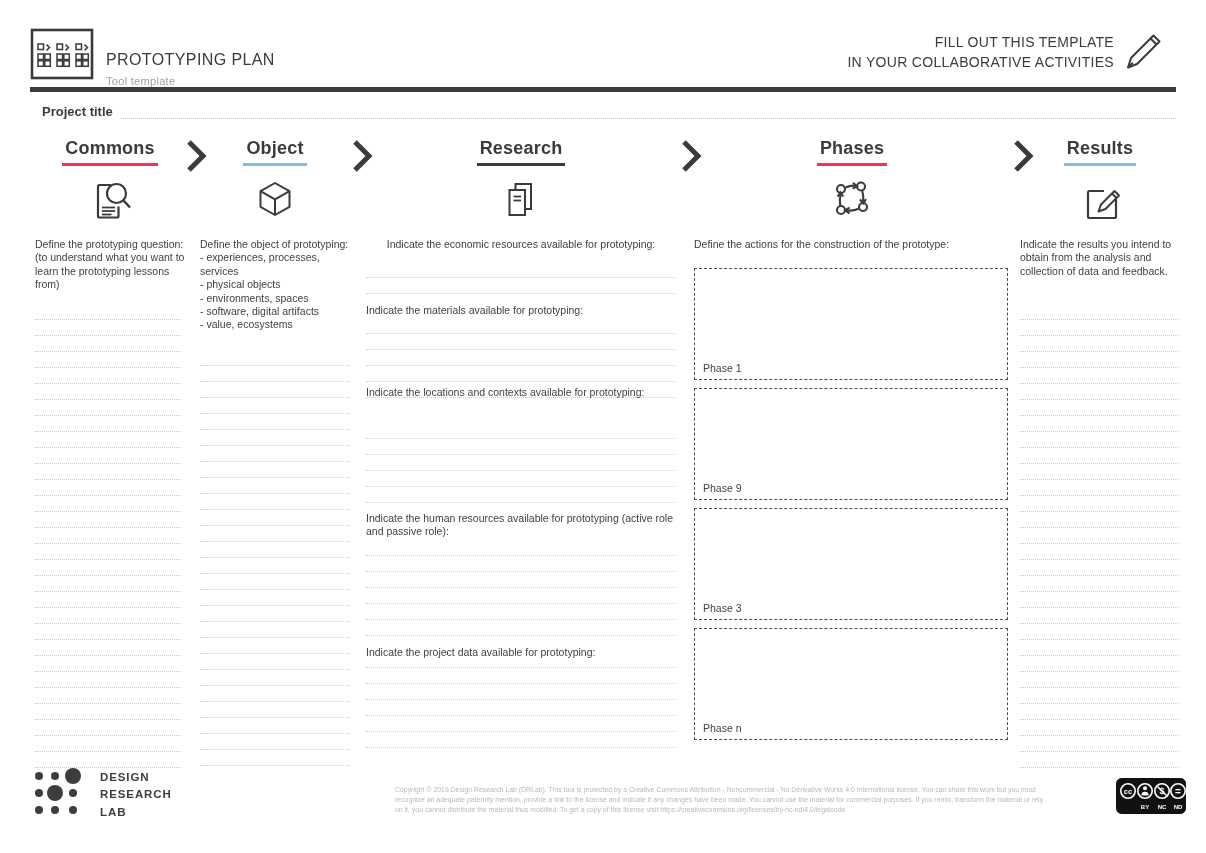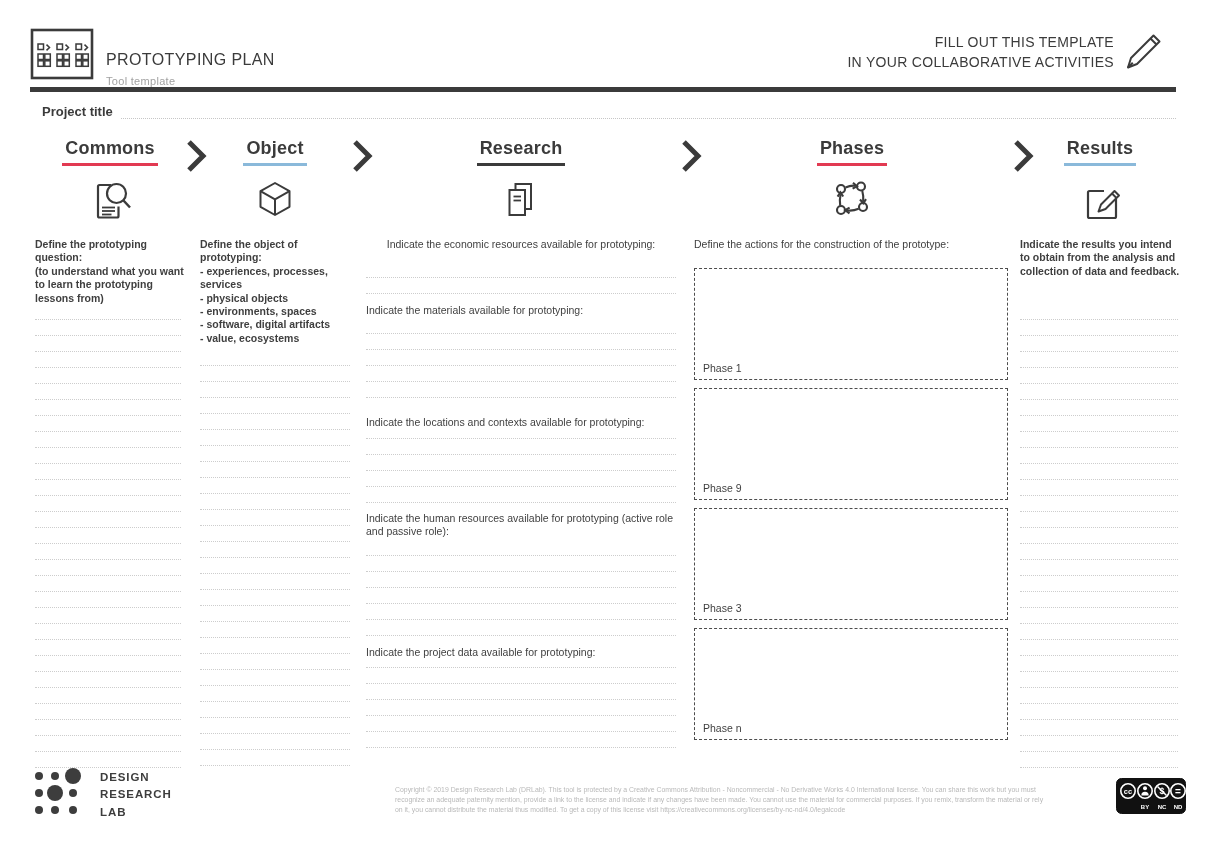--- a/index.html
+++ b/index.html
@@ -21,21 +21,21 @@
   .pt-label { font-size:13px; font-weight:800; white-space:nowrap;padding-left:12px; }
   .pt-line { flex:1; border-bottom:1.5px dotted #c6c6c6; margin-left:8px; height:14px; }
 
   
   .colhead { text-align:center; }
   .colhead h2 { display:inline-block; margin:0; font-size:18px; font-weight:800;
                 letter-spacing:.2px; border-bottom:3.5px solid #3b3b3b; padding:0 3px 4px; }
   .chev svg { display:block; }
 
   
-  .col-desc { font-size:10.5px; line-height:13.4px; color:#3f3f3f; white-space:pre-line;font-weight:bold; }
+  .col-desc { font-size:10.5px; line-height:13.4px; color:#3f3f3f; white-space:pre-line; }
   .prompt   { font-size:10.5px; line-height:13.4px; color:#3f3f3f; }
 
   
   .lines .wline { height:15px; border-bottom:1.5px dotted #cdcdcd; }
 
   
   .phase-box { position:relative; border:1.5px dashed #4d4d4d; height:112px;
                margin-bottom:8px; box-sizing:border-box; }
   .phase-label { position:absolute; left:8px; bottom:5px; font-size:10.5px; color:#3f3f3f; }
 
@@ -271,21 +271,21 @@
 
   <div class="abs prompt" style="left:366px; width:310px; top:304px;">Indicate the materials available for prototyping:</div>
   <div class="abs lines" style="left:366px; width:310px; top:318px;">
       <div class="wline"></div>
       <div class="wline"></div>
       <div class="wline"></div>
       <div class="wline"></div>
       <div class="wline"></div>
     </div>
 
-  <div class="abs prompt" style="left:366px; width:310px; top:416px;">Indicate the locations and contexts available for prototyping:</div>
+  <div class="abs prompt" style="left:366px; width:310px; top:386px;">Indicate the locations and contexts available for prototyping:</div>
   <div class="abs lines" style="left:366px; width:310px; top:423px;">
       <div class="wline"></div>
       <div class="wline"></div>
       <div class="wline"></div>
       <div class="wline"></div>
       <div class="wline"></div>
     </div>
 
   <div class="abs prompt" style="left:366px; width:310px; top:512px;">Indicate the human resources available for prototyping (active role and passive role):</div>
   <div class="abs lines" style="left:366px; width:310px; top:540px;">

